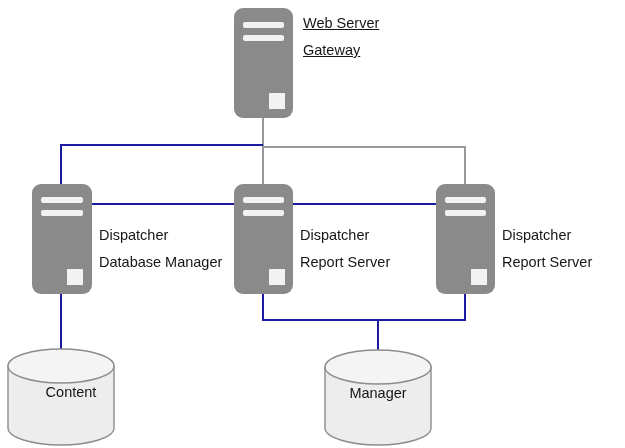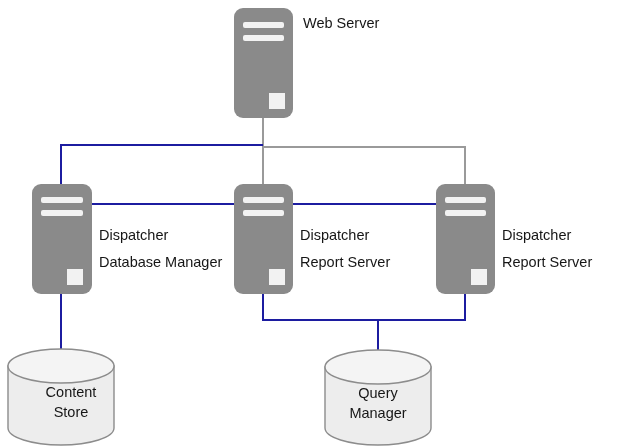--- a/index.html
+++ b/index.html
@@ -101,42 +101,41 @@
       <path d="M 8 366 L 8 428 A 53 17 0 0 0 114 428 L 114 366 Z" fill="#ededed" stroke="#8c8c8c" stroke-width="1.4"></path>
       <ellipse cx="61" cy="366" rx="53" ry="17" fill="#f4f4f4" stroke="#8c8c8c" stroke-width="1.4"></ellipse>
     </g>
 
     <g>
       <path d="M 325 367 L 325 428 A 53 17 0 0 0 431 428 L 431 367 Z" fill="#ededed" stroke="#8c8c8c" stroke-width="1.4"></path>
       <ellipse cx="378" cy="367" rx="53" ry="17" fill="#f4f4f4" stroke="#8c8c8c" stroke-width="1.4"></ellipse>
     </g>
   </svg>
 
-  <div class="node-label" style="left:303px; top:10px;">
+  <div class="node-label" style="left:303px; top:10px;text-decoration:underline;">
     <div>Web Server</div>
+    <div>Gateway</div>
   </div>
 
   <div class="node-label" style="left:99px; top:222px;">
     <div>Dispatcher</div>
     <div>Database Manager</div>
   </div>
 
   <div class="node-label" style="left:300px; top:222px;">
     <div>Dispatcher</div>
     <div>Report Server</div>
   </div>
 
   <div class="node-label" style="left:502px; top:222px;">
     <div>Dispatcher</div>
     <div>Report Server</div>
   </div>
 
   <div class="cyl-label" style="left:8px; top:382px; width:126px;">
     <div>Content</div>
-    <div>Store</div>
   </div>
 
   <div class="cyl-label" style="left:325px; top:383px; width:106px;">
-    <div>Query</div>
     <div>Manager</div>
   </div>
 
 </div>
 
 </body></html>

